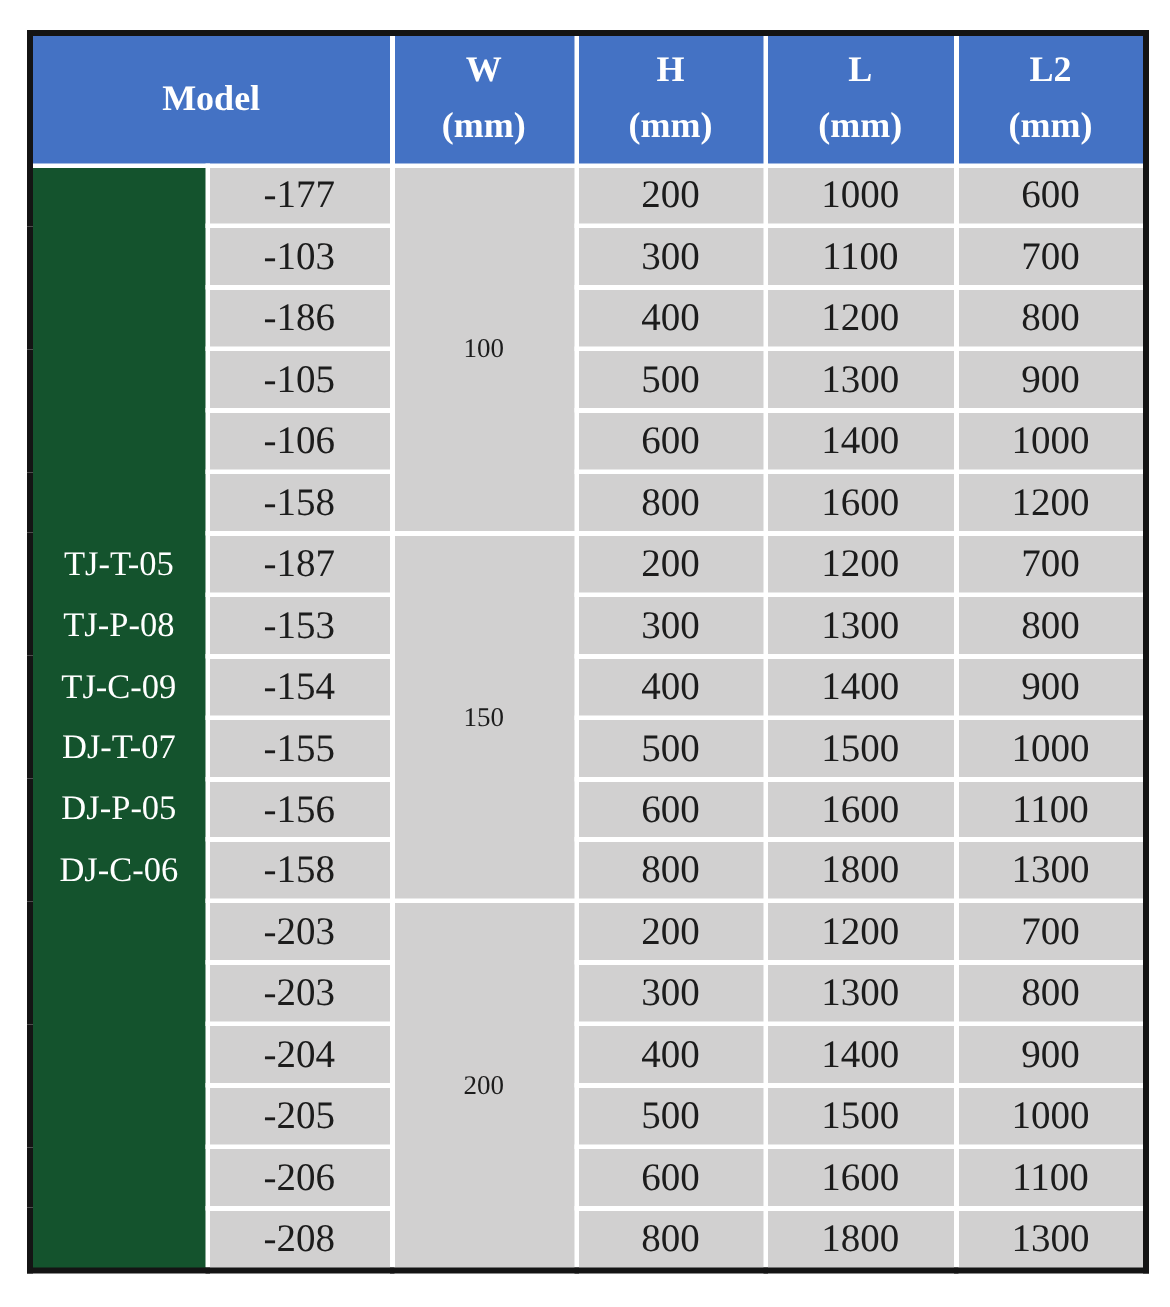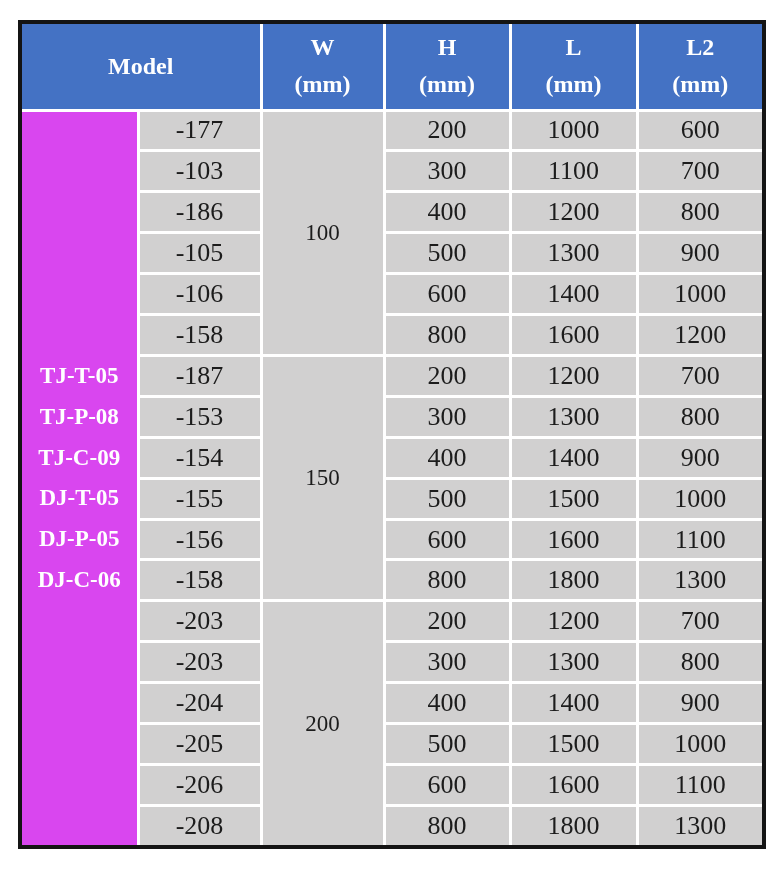--- a/index.html
+++ b/index.html
@@ -41,36 +41,36 @@
   .hdr-line {
     line-height: 37px;
   }
   td {
     background: #D1D0D0;
     color: #1c1c1c;
     font-size: 26px;
     font-weight: normal;
   }
   td.model-cell {
-    background: #d946ef;
+    background: #14532d;
     color: #ffffff;
-    font-weight: bold;
+    font-weight: normal;
     font-size: 23px;
   }
   .model-lines {
     display: flex;
     flex-direction: column;
     justify-content: center;
     height: 100%;
   }
   .model-lines div {
     line-height: 40.7px;
   }
   td.w-cell {
-    font-size: 23px;
+    font-size: 18px;
   }
 </style>
 </head>
 <body>
 
 <div class="page">
   <table class="spec">
     <colgroup>
       <col style="width:118px">
       <col style="width:123px">
@@ -102,21 +102,21 @@
         </th>
       </tr>
     </thead>
     <tbody>
         <tr>
           <td class="model-cell" rowspan="18">
             <div class="model-lines">
               <div>TJ-T-05</div>
               <div>TJ-P-08</div>
               <div>TJ-C-09</div>
-              <div>DJ-T-05</div>
+              <div>DJ-T-07</div>
               <div>DJ-P-05</div>
               <div>DJ-C-06</div>
             </div>
           </td>
           <td>-177</td>
           <td class="w-cell" rowspan="6">100</td>
           <td>200</td>
           <td>1000</td>
           <td>600</td>
         </tr>

